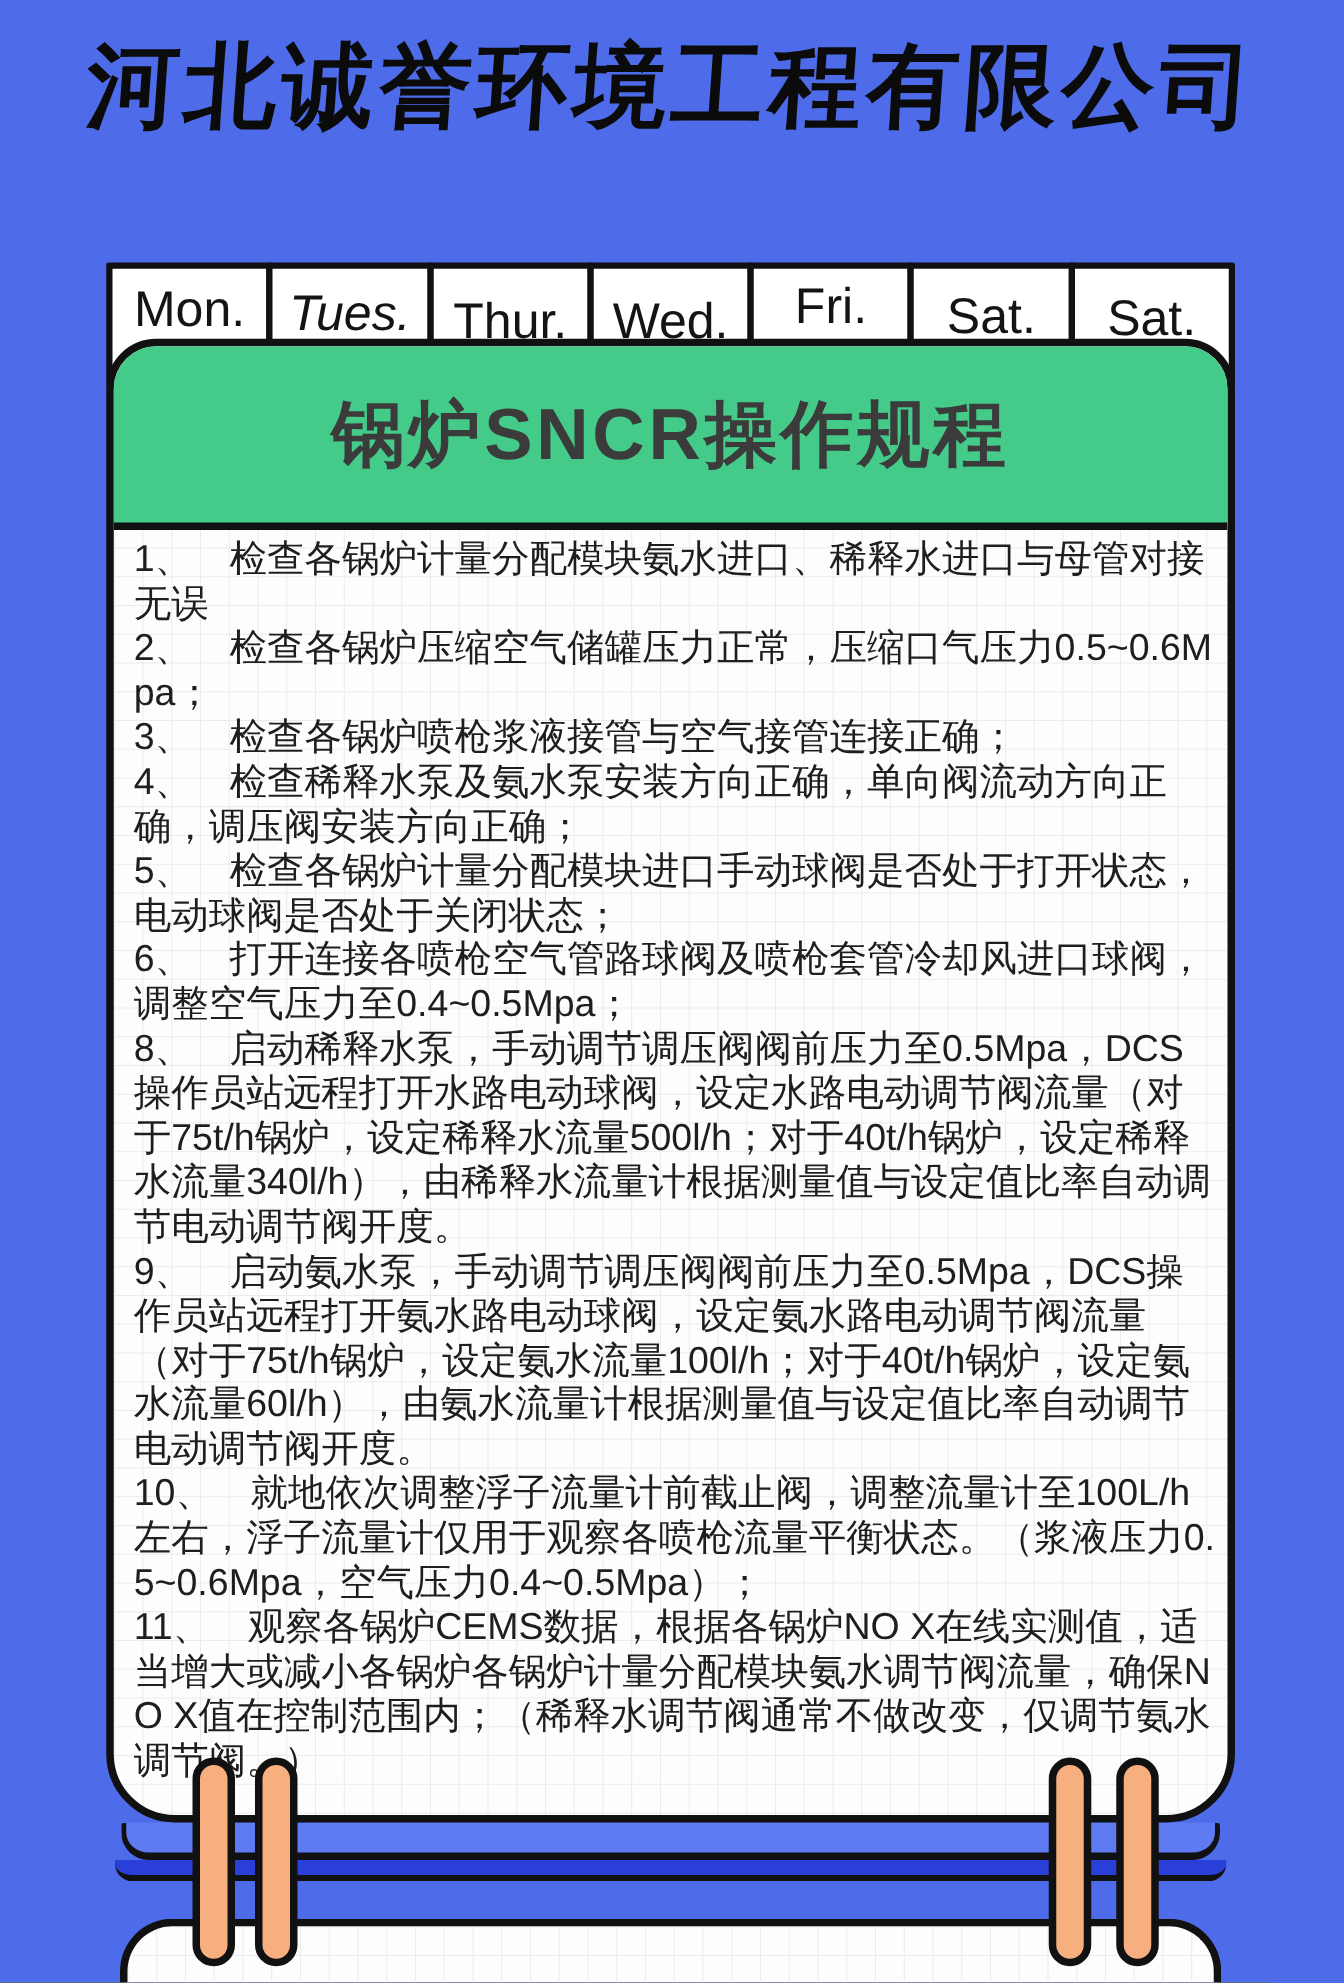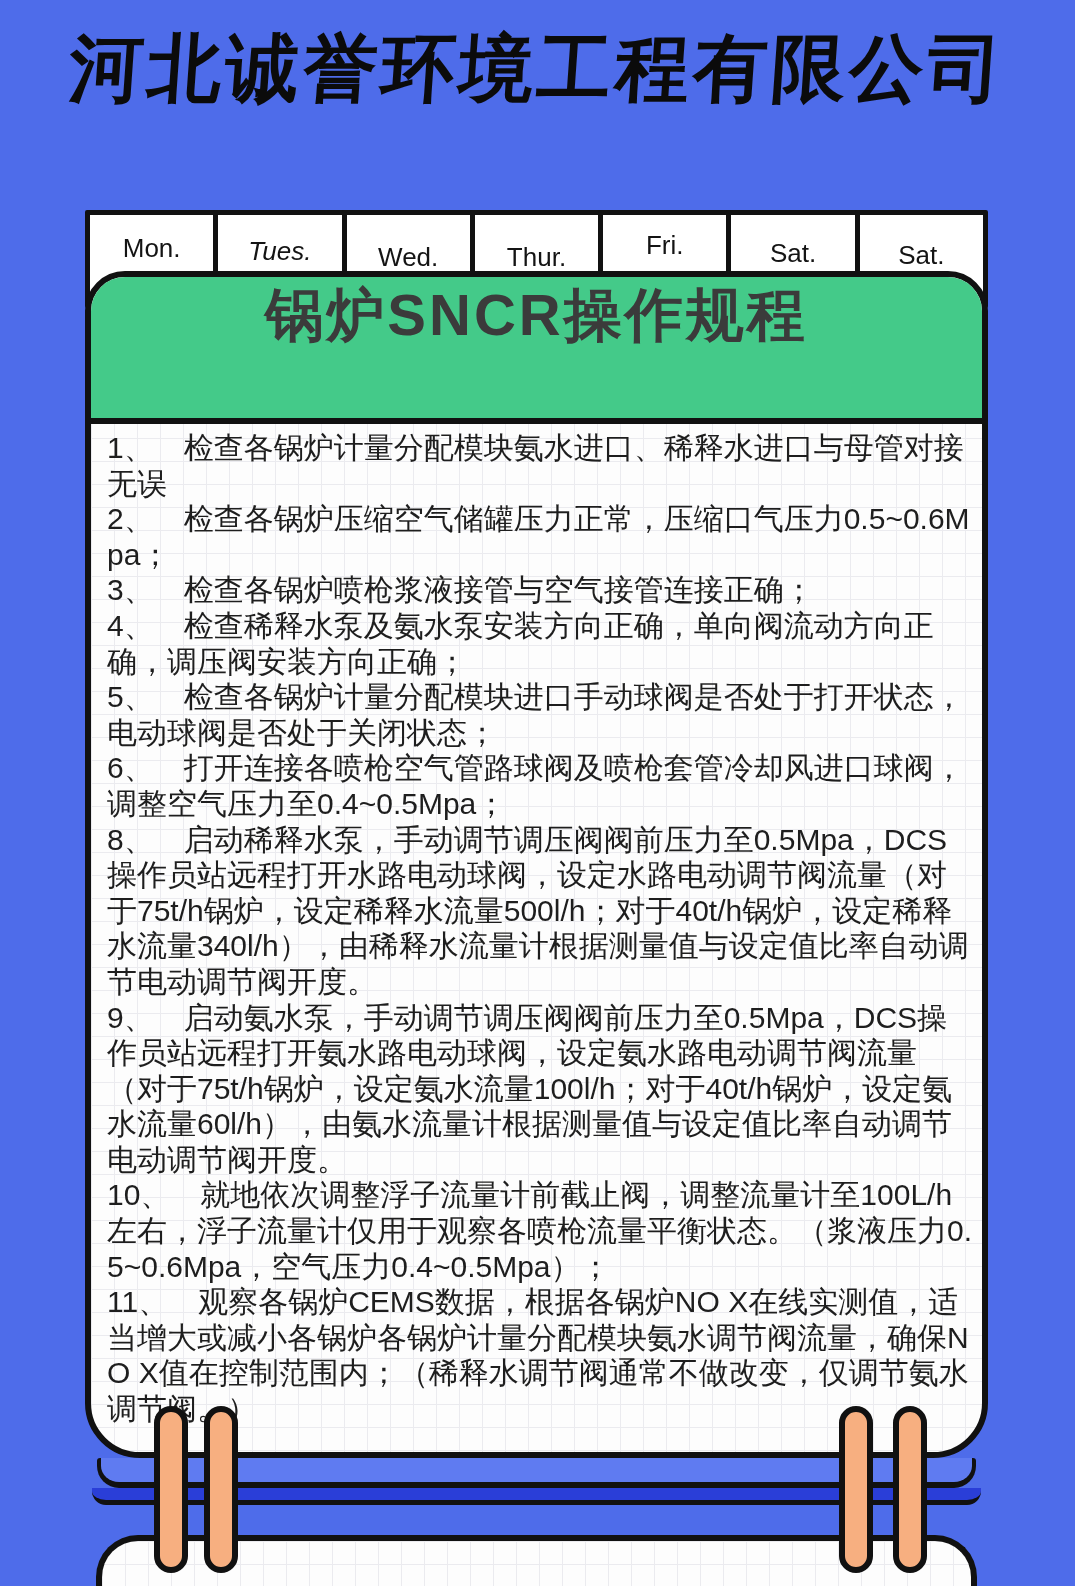--- a/index.html
+++ b/index.html
@@ -20,21 +20,21 @@
     transform:skewX(-4deg);
   }
   
   .tabs{
     position:absolute;left:85px;top:176px;width:903px;height:132px;
     display:flex;z-index:1;
   }
   .tab{
     flex:1;background:#ffffff;border:5px solid #111;border-radius:2px;
     display:flex;justify-content:center;align-items:center;
-    font-size:26px;color:#141414;margin-top:34px;
+    font-size:40px;color:#141414;margin-top:34px;
   }
   .tab + .tab{margin-left:-5px;}
   .tabs div.tab:nth-of-type(1) .tab-label{transform:translateY(-11px);}
   .tabs div.tab:nth-of-type(2) .tab-label{transform:translateY(-8px);font-style:italic;}
   .tabs div.tab:nth-of-type(3) .tab-label{transform:translateY(-2px);}
   .tabs div.tab:nth-of-type(4) .tab-label{transform:translateY(-2px);}
   .tabs div.tab:nth-of-type(5) .tab-label{transform:translateY(-14px);}
   .tabs div.tab:nth-of-type(6) .tab-label{transform:translateY(-6px);}
   .tabs div.tab:nth-of-type(7) .tab-label{transform:translateY(-4px);}
   
@@ -49,21 +49,21 @@
     position:absolute;left:85px;top:271px;width:903px;height:1187px;
     box-sizing:border-box;
     border:6px solid #111;
     border-radius:40px 40px 55px 55px;
     overflow:hidden;z-index:2;
   }
   .card-header{
     height:147px;box-sizing:border-box;
     background:#44CA89;
     border-bottom:6px solid #111;
-    display:flex;justify-content:center;align-items:flex-start;
+    display:flex;justify-content:center;align-items:center;
   }
   .card-title{
     font-size:58px;font-weight:700;color:#3b3b3b;letter-spacing:3px;
   }
   .card-body{
     padding:6px 6px 0 5px;
     font-size:30px;line-height:35.6px;color:#1e1e1e;
     word-break:break-all;
     margin-left:11px;
   }
@@ -115,25 +115,25 @@
 
       <div class="tab">
         <span class="tab-label">Mon.</span>
       </div>
 
       <div class="tab">
         <span class="tab-label">Tues.</span>
       </div>
 
       <div class="tab">
-        <span class="tab-label">Wed.</span>
+        <span class="tab-label">Thur.</span>
       </div>
 
       <div class="tab">
-        <span class="tab-label">Thur.</span>
+        <span class="tab-label">Wed.</span>
       </div>
 
       <div class="tab">
         <span class="tab-label">Fri.</span>
       </div>
 
       <div class="tab">
         <span class="tab-label">Sat.</span>
       </div>
 

